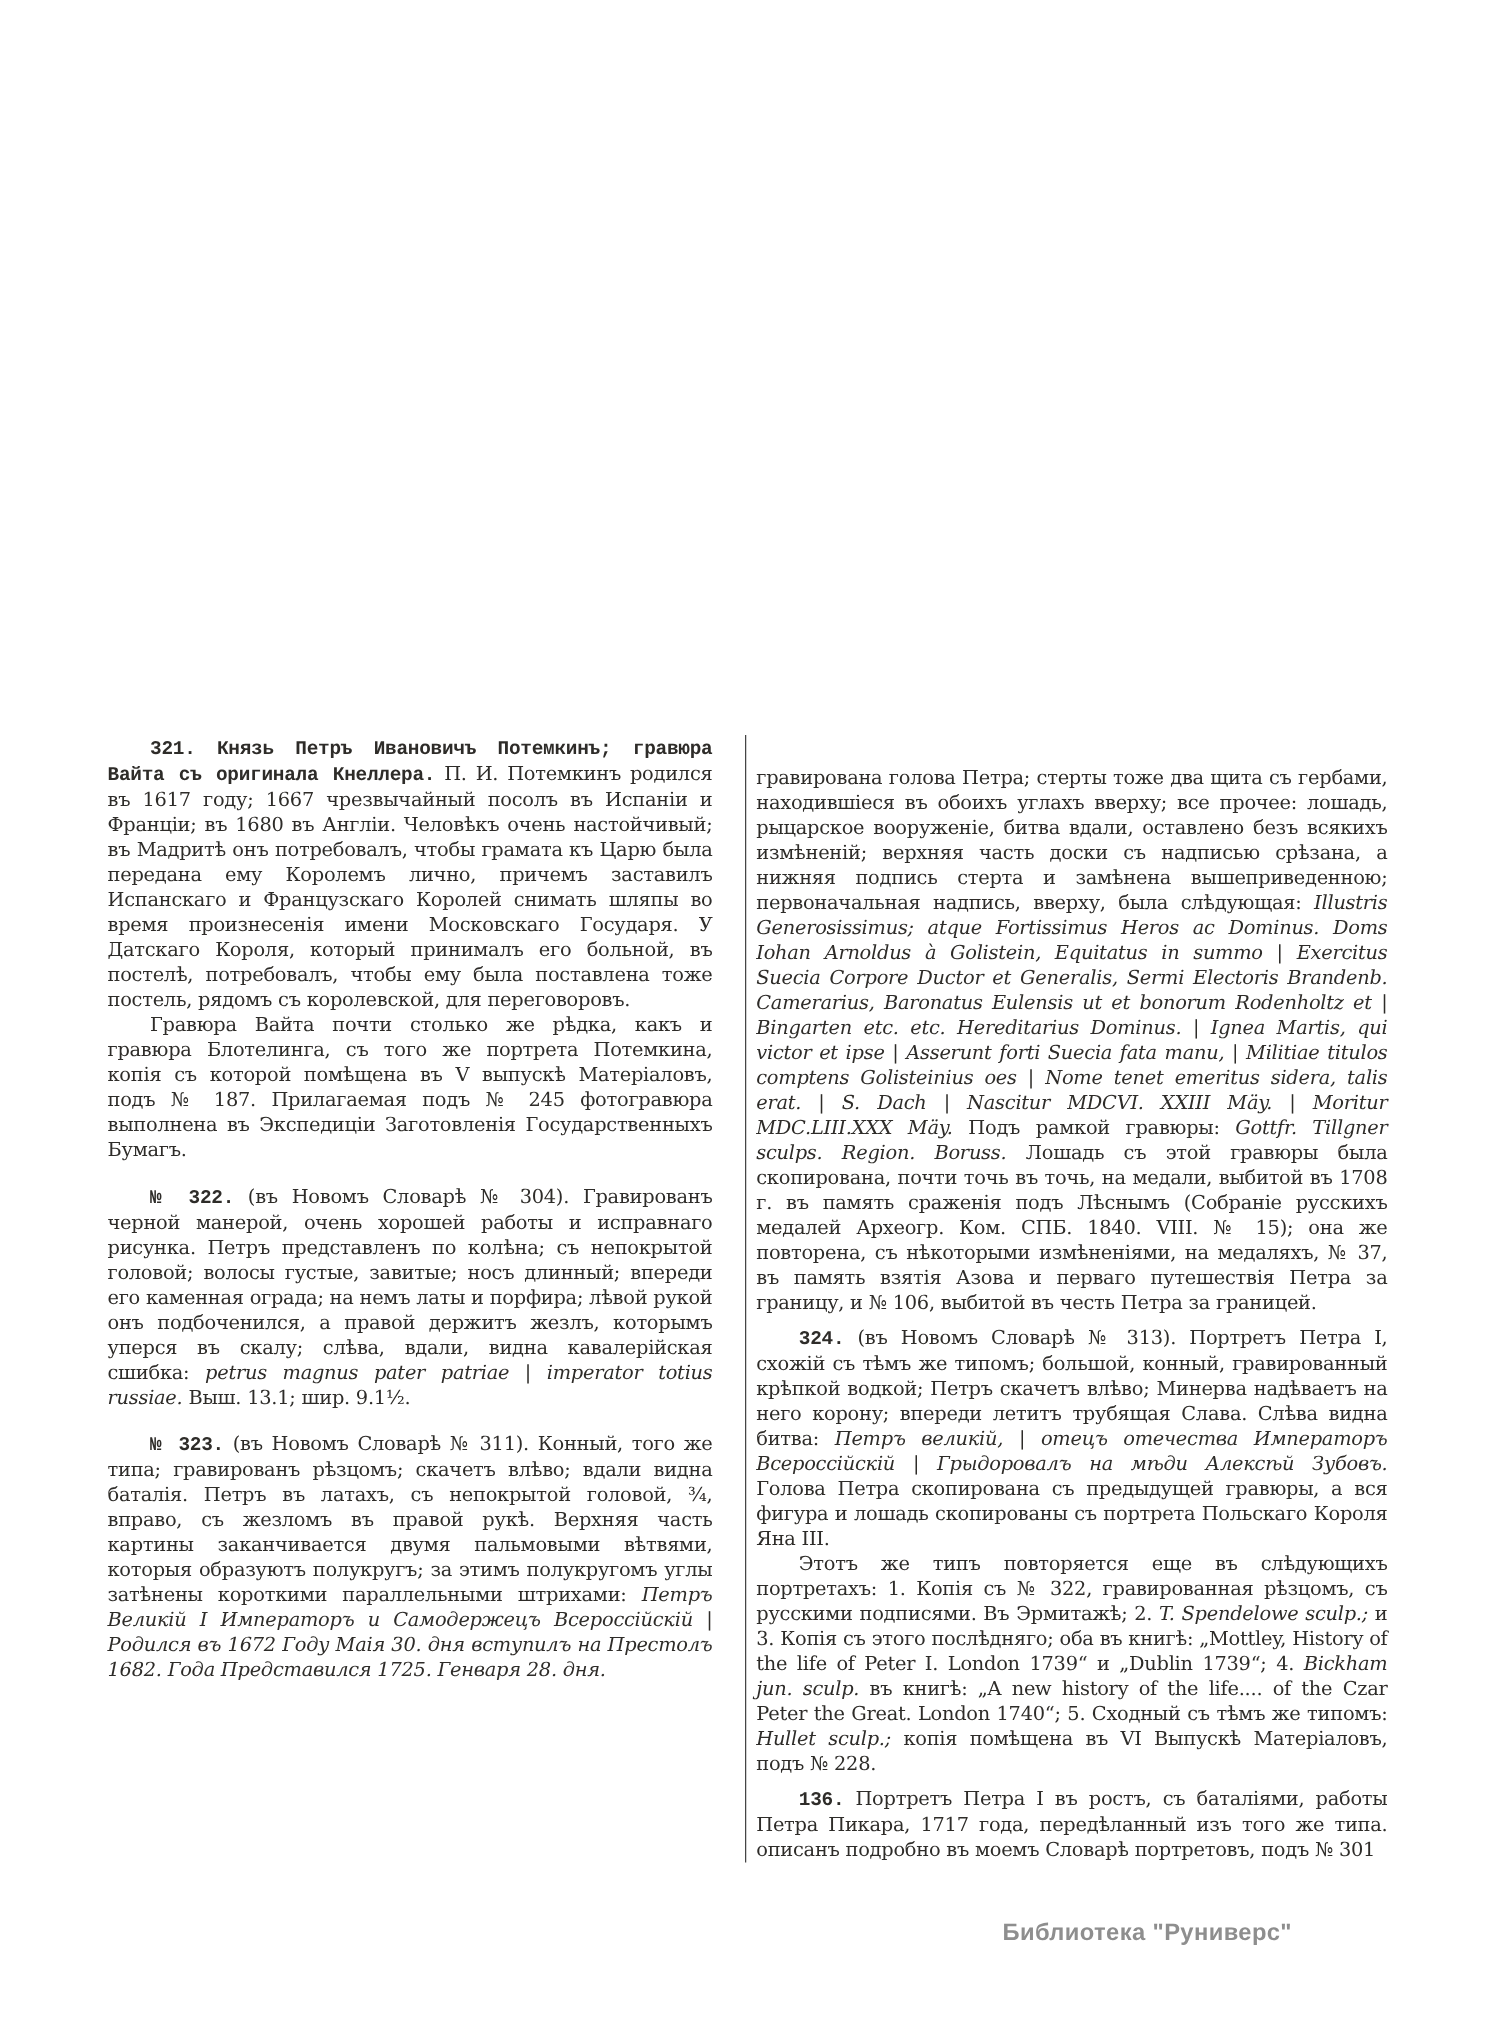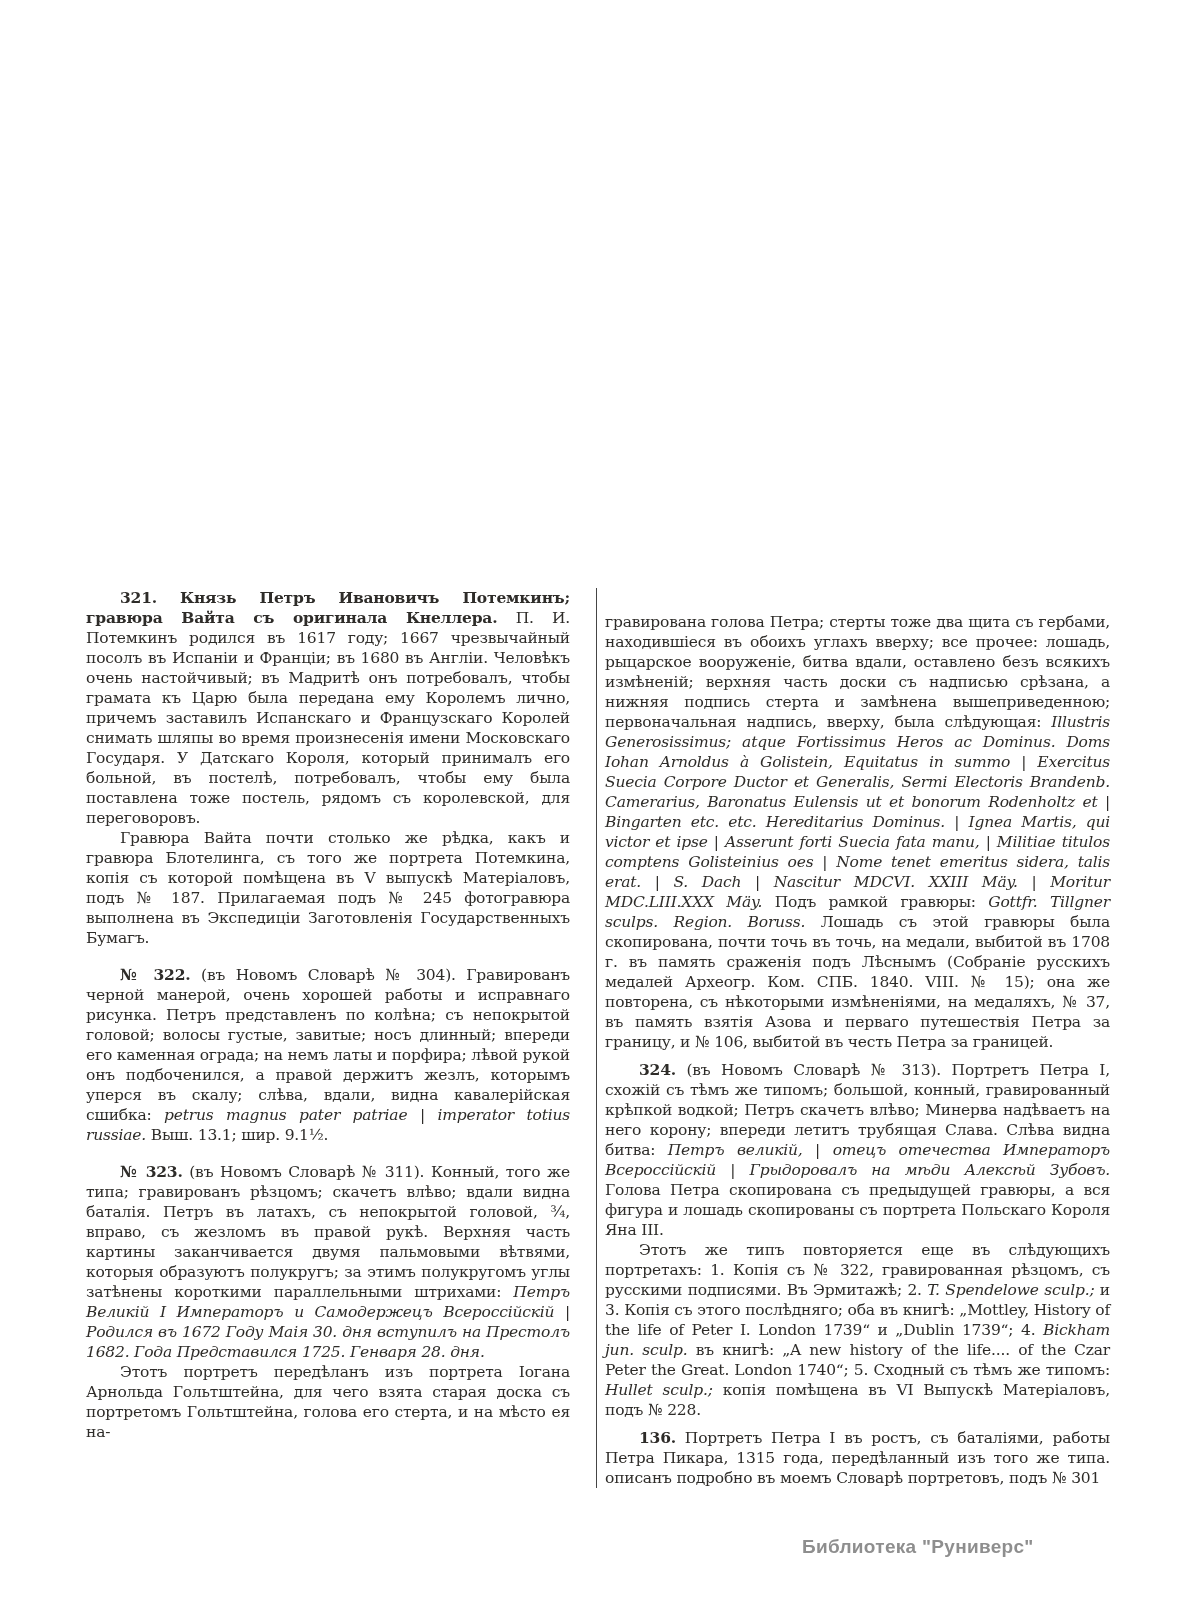--- a/index.html
+++ b/index.html
@@ -35,21 +35,21 @@
   p.indent { text-indent: 34px; }
   p.heading {
     font-weight: bold;
     text-align: justify;
     text-align-last: center;
     margin-top: 12px;
     margin-bottom: 8px;
   }
   p.sub  { margin-top: 17px; }
   p.sect { margin-top: 8px; }
-  span.b { font-weight: bold; }
+  span.b { font-weight: bold; font-family: Liberation Mono, monospace; }
   span.i { font-style: italic; }
 
   .watermark {
     position: absolute;
     left: 802px;
     top: 1536px;
     font-family: "Liberation Sans", "DejaVu Sans", sans-serif;
     font-weight: bold;
     font-size: 19px;
     color: #8e8e8e;
@@ -60,26 +60,25 @@
 <body>
 
 <div class="page">
 
   <div class="text-area">
     <div class="col-left">
         <p class="indent"><span class="b">321. Князь Петръ Ивановичъ Потемкинъ; гравюра Вайта съ оригинала Кнеллера.</span><span> П. И. Потемкинъ родился въ 1617 году; 1667 чрезвычайный посолъ въ Испаніи и Франціи; въ 1680 въ Англіи. Человѣкъ очень настойчивый; въ Мадритѣ онъ потребовалъ, чтобы грамата къ Царю была передана ему Королемъ лично, причемъ заставилъ Испанскаго и Французскаго Королей снимать шляпы во время произнесенія имени Московскаго Государя. У Датскаго Короля, который принималъ его больной, въ постелѣ, потребовалъ, чтобы ему была поставлена тоже постель, рядомъ съ королевской, для переговоровъ.</span></p>
         <p class="indent"><span>Гравюра Вайта почти столько же рѣдка, какъ и гравюра Блотелинга, съ того же портрета Потемкина, копія съ которой помѣщена въ V выпускѣ Матеріаловъ, подъ № 187. Прилагаемая подъ № 245 фотогравюра выполнена въ Экспедиціи Заготовленія Государственныхъ Бумагъ.</span></p>
         <p class="indent sub"><span class="b">№ 322.</span><span> (въ Новомъ Словарѣ № 304). Гравированъ черной манерой, очень хорошей работы и исправнаго рисунка. Петръ представленъ по колѣна; съ непокрытой головой; волосы густые, завитые; носъ длинный; впереди его каменная ограда; на немъ латы и порфира; лѣвой рукой онъ подбоченился, а правой держитъ жезлъ, которымъ уперся въ скалу; слѣва, вдали, видна кавалерійская сшибка: </span><span class="i">petrus magnus pater patriae | imperator totius russiae.</span><span> Выш. 13.1; шир. 9.1½.</span></p>
         <p class="indent sub"><span class="b">№ 323.</span><span> (въ Новомъ Словарѣ № 311). Конный, того же типа; гравированъ рѣзцомъ; скачетъ влѣво; вдали видна баталія. Петръ въ латахъ, съ непокрытой головой, ¾, вправо, съ жезломъ въ правой рукѣ. Верхняя часть картины заканчивается двумя пальмовыми вѣтвями, которыя образуютъ полукругъ; за этимъ полукругомъ углы затѣнены короткими параллельными штрихами: </span><span class="i">Петръ Великій I Императоръ и Самодержецъ Всероссійскій | Родился въ 1672 Году Маія 30. дня вступилъ на Престолъ 1682. Года Представился 1725. Генваря 28. дня.</span></p>
-        <p class="indent"><span>Этотъ портретъ передѣланъ изъ портрета Іогана Арнольда Гольтштейна, для чего взята старая доска съ портретомъ Гольтштейна, голова его стерта, и на мѣсто ея на-</span></p>
       </div>
     <div class="col-divider"></div>
     <div class="col-right">
         <p><span>гравирована голова Петра; стерты тоже два щита съ гербами, находившіеся въ обоихъ углахъ вверху; все прочее: лошадь, рыцарское вооруженіе, битва вдали, оставлено безъ всякихъ измѣненій; верхняя часть доски съ надписью срѣзана, а нижняя подпись стерта и замѣнена вышеприведенною; первоначальная надпись, вверху, была слѣдующая: </span><span class="i">Illustris Generosissimus; atque Fortissimus Heros ac Dominus. Doms Iohan Arnoldus à Golistein, Equitatus in summo | Exercitus Suecia Corpore Ductor et Generalis, Sermi Electoris Brandenb. Camerarius, Baronatus Eulensis ut et bonorum Rodenholtz et | Bingarten etc. etc. Hereditarius Dominus. | Ignea Martis, qui victor et ipse | Asserunt forti Suecia fata manu, | Militiae titulos comptens Golisteinius oes | Nome tenet emeritus sidera, talis erat. | S. Dach | Nascitur MDCVI. XXIII Mäy. | Moritur MDC.LIII.XXX Mäy.</span><span> Подъ рамкой гравюры: </span><span class="i">Gottfr. Tillgner sculps. Region. Boruss.</span><span> Лошадь съ этой гравюры была скопирована, почти точь въ точь, на медали, выбитой въ 1708 г. въ память сраженія подъ Лѣснымъ (Собраніе русскихъ медалей Археогр. Ком. СПБ. 1840. VIII. № 15); она же повторена, съ нѣкоторыми измѣненіями, на медаляхъ, № 37, въ память взятія Азова и перваго путешествія Петра за границу, и № 106, выбитой въ честь Петра за границей.</span></p>
         <p class="indent sect"><span class="b">324.</span><span> (въ Новомъ Словарѣ № 313). Портретъ Петра I, схожій съ тѣмъ же типомъ; большой, конный, гравированный крѣпкой водкой; Петръ скачетъ влѣво; Минерва надѣваетъ на него корону; впереди летитъ трубящая Слава. Слѣва видна битва: </span><span class="i">Петръ великій, | отецъ отечества Императоръ Всероссійскій | Грыдоровалъ на мѣди Алексѣй Зубовъ.</span><span> Голова Петра скопирована съ предыдущей гравюры, а вся фигура и лошадь скопированы съ портрета Польскаго Короля Яна III.</span></p>
         <p class="indent"><span>Этотъ же типъ повторяется еще въ слѣдующихъ портретахъ: 1. Копія съ № 322, гравированная рѣзцомъ, съ русскими подписями. Въ Эрмитажѣ; 2. </span><span class="i">T. Spendelowe sculp.;</span><span> и 3. Копія съ этого послѣдняго; оба въ книгѣ: „Mottley, History of the life of Peter I. London 1739“ и „Dublin 1739“; 4. </span><span class="i">Bickham jun. sculp.</span><span> въ книгѣ: „A new history of the life.... of the Czar Peter the Great. London 1740“; 5. Сходный съ тѣмъ же типомъ: </span><span class="i">Hullet sculp.;</span><span> копія помѣщена въ VI Выпускѣ Матеріаловъ, подъ № 228.</span></p>
-        <p class="indent sect"><span class="b">136.</span><span> Портретъ Петра I въ ростъ, съ баталіями, работы Петра Пикара, 1315 года, передѣланный изъ того же типа. описанъ подробно въ моемъ Словарѣ портретовъ, подъ № 301</span></p>
+        <p class="indent sect"><span class="b">136.</span><span> Портретъ Петра I въ ростъ, съ баталіями, работы Петра Пикара, 1717 года, передѣланный изъ того же типа. описанъ подробно въ моемъ Словарѣ портретовъ, подъ № 301</span></p>
       </div>
   </div>
 
   <div class="watermark">Библиотека "Руниверс"</div>
 
 </div>
 
 </body></html>

